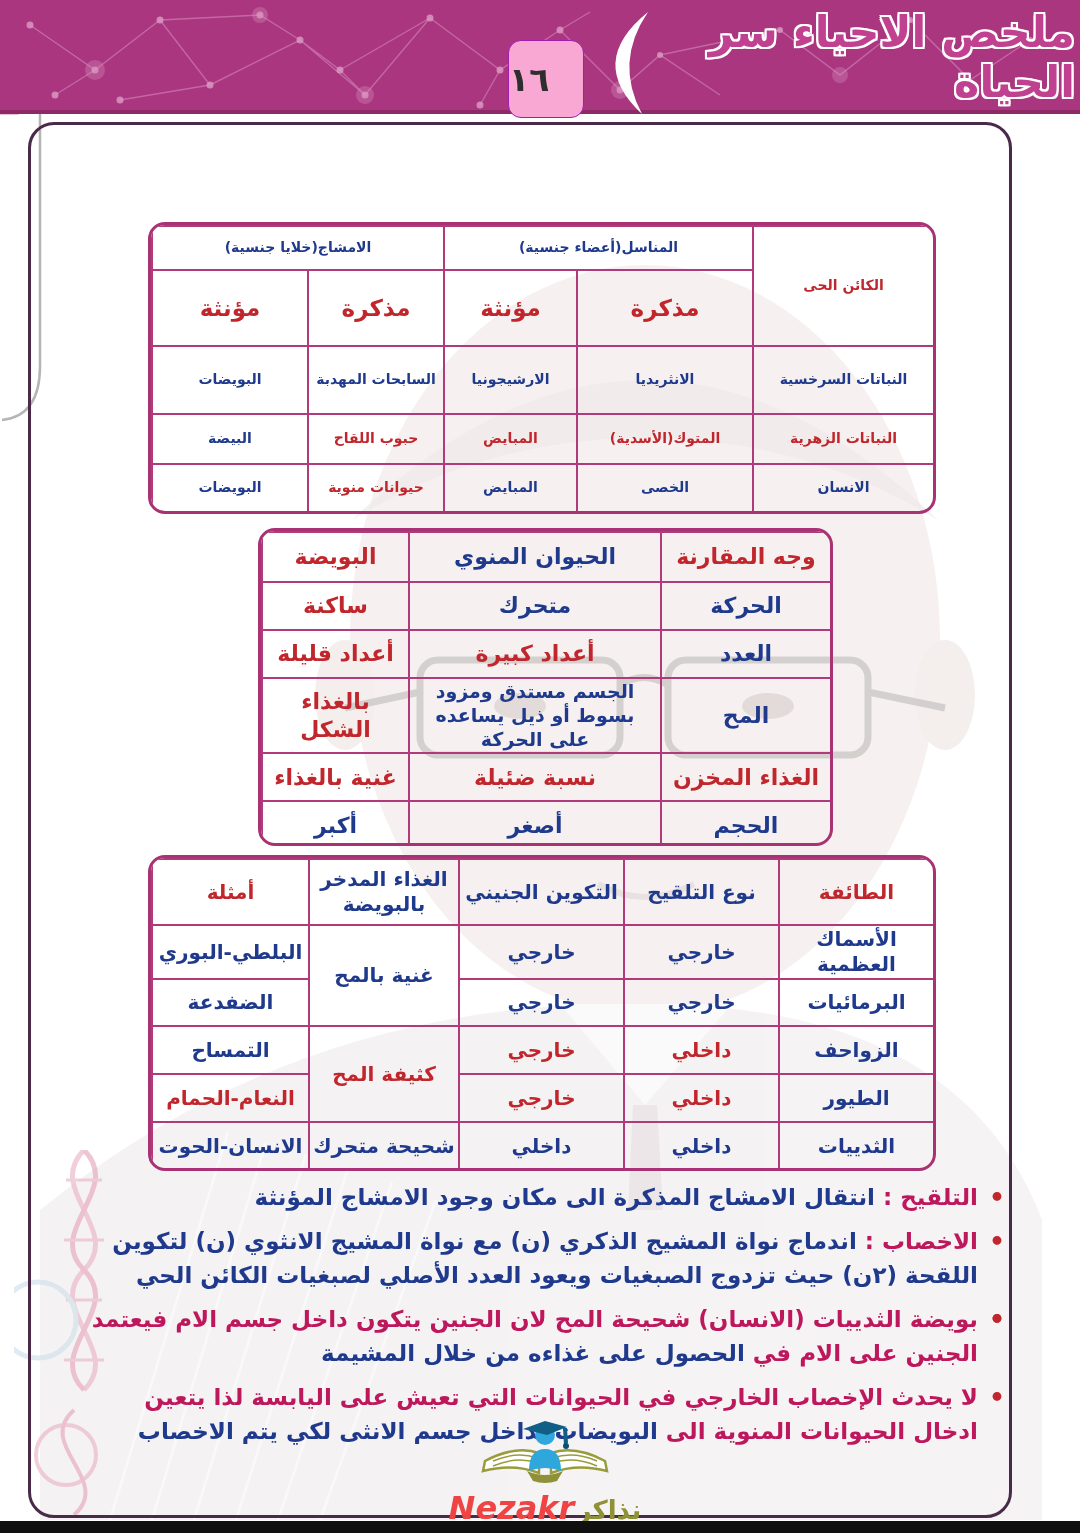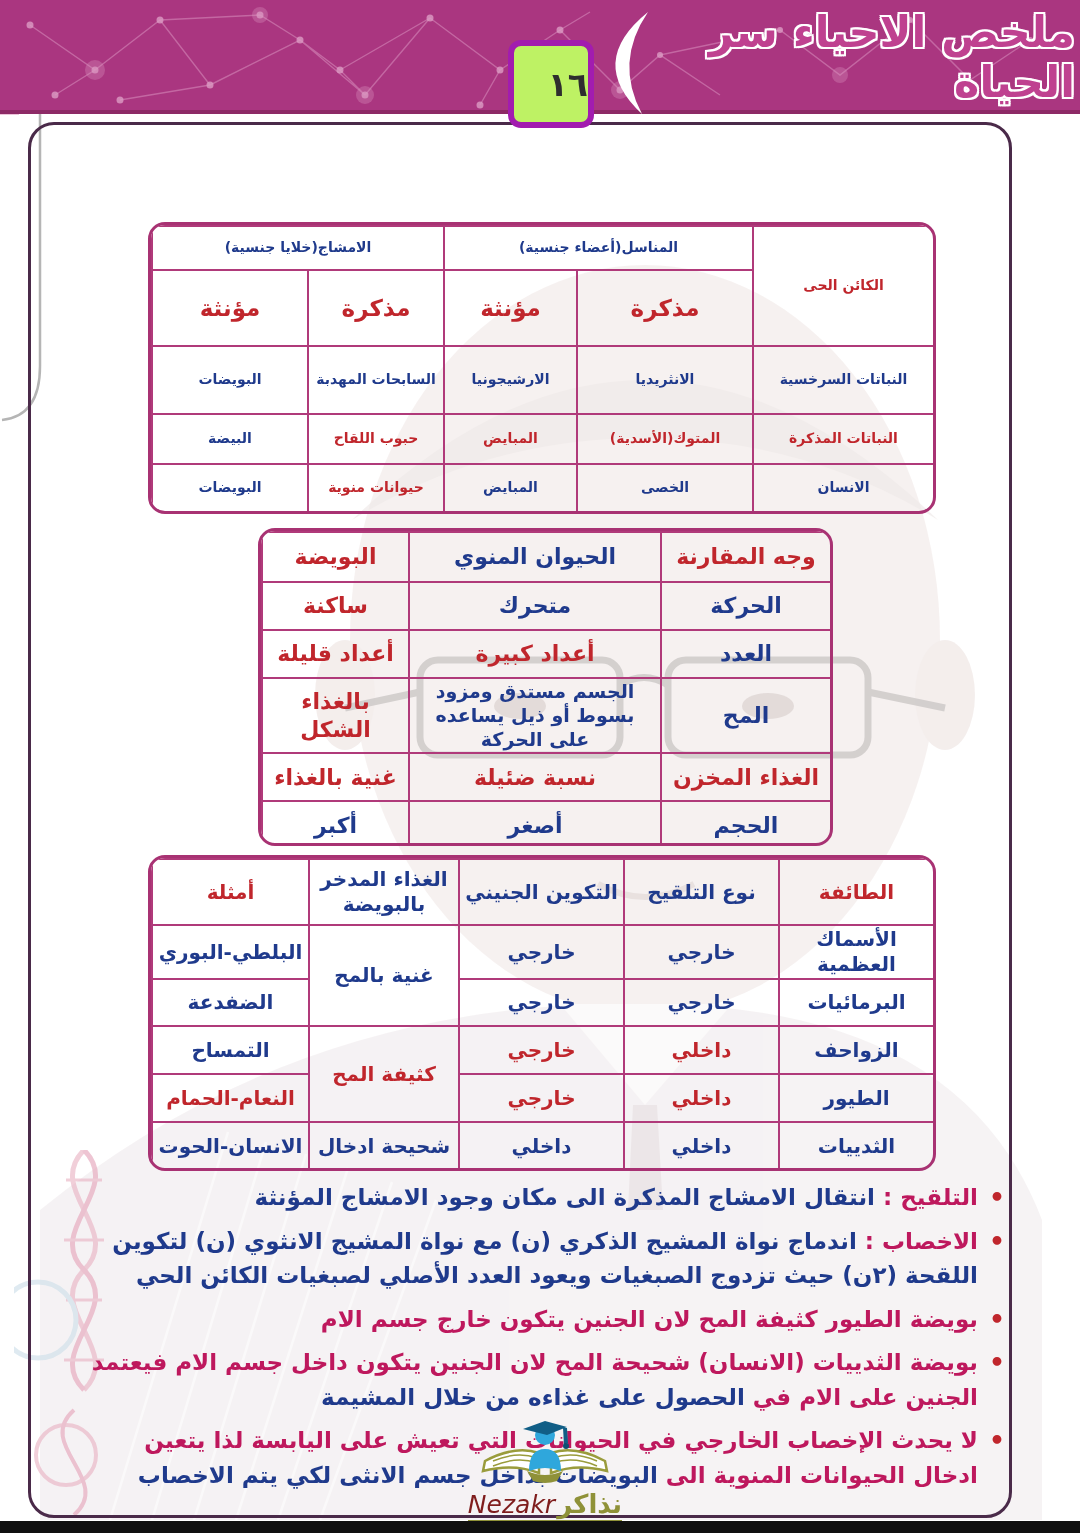--- a/index.html
+++ b/index.html
@@ -2,22 +2,22 @@
 <html><head>
 <meta charset="utf-8">
 <style>
   html,body{margin:0;padding:0;}
   body{font-family:"DejaVu Sans", sans-serif; background:#ffffff;}
   .page{position:relative; width:1080px; height:1533px; background:#ffffff; overflow:hidden;}
 
   
   .banner{position:absolute; left:0; top:0; width:1080px; height:114px; z-index:4;}
   .banner svg{position:absolute; left:0; top:0;}
-  .page-tab{position:absolute; left:508px; top:40px; width:74px; height:76px; background:#bef264;
-            border:6px solid #a21caf; border-radius:13px; display:flex; align-items:center; justify-content:flex-end;
+  .page-tab{position:absolute; left:508px; top:40px; width:74px; height:76px; background:#f9a8d4;
+            border:1px solid #a21caf; border-radius:13px; display:flex; align-items:center; justify-content:flex-start;
             z-index:5;}
   .page-tab span{font-size:33px; font-weight:bold; color:#2e2e2e;}
   .main-title{position:absolute; left:655px; top:0; width:420px; height:114px; display:flex;
               align-items:center; justify-content:center; direction:rtl;
               font-size:43px; font-weight:bold; letter-spacing:-1px; color:#bf4190; z-index:5;
               text-shadow:2px 0 0 #fff,-2px 0 0 #fff,0 2px 0 #fff,0 -2px 0 #fff,
                           2px 2px 0 #fff,-2px -2px 0 #fff,2px -2px 0 #fff,-2px 2px 0 #fff;}
 
   .pink-chip{position:absolute; left:0; top:100px; width:19px; height:15px; background:#ecc4da; z-index:3;}
   .gray-curve{position:absolute; left:0; top:108px; z-index:1;}
@@ -56,21 +56,21 @@
          font-weight:bold; font-size:23px; line-height:1.5;}
   .note{position:relative; padding-right:30px; margin-bottom:9px;}
   .note .dot{position:absolute; right:3px; top:-1px; color:#c0262c; font-size:25px;}
   .note-red{color:#be185d;}
   .note-blue{color:#1f3a8c;}
 
   
   .logo{position:absolute; left:435px; top:1413px; width:220px; text-align:center; z-index:2;}
   .logo-text{display:inline-flex; direction:ltr; align-items:baseline; gap:2px;
              border-bottom:2px solid #8f9138; padding-bottom:1px;}
-  .logo-en{font-size:25px; font-weight:normal; font-style:italic; color:#7f1d1d;}
+  .logo-en{font-size:32px; font-weight:bold; font-style:italic; color:#ef4444;}
   .logo-ar{font-size:26px; font-weight:bold; color:#8f9138; direction:rtl;}
 
   .bottom-bar{position:absolute; left:0; top:1521px; width:1080px; height:12px; background:#101010; z-index:4;}
 </style>
 </head>
 <body>
 
 <div class="page">
 
   <div class="banner">
@@ -181,21 +181,21 @@
         <td class="red sub">مؤنثة</td>
       </tr>
       <tr style="height:68px">
         <td class="blue">النباتات السرخسية</td>
         <td class="blue">الانثريديا</td>
         <td class="blue">الارشيجونيا</td>
         <td class="blue">السابحات المهدبة</td>
         <td class="blue">البويضات</td>
       </tr>
       <tr style="height:50px">
-        <td class="red">النباتات المذكرة</td>
+        <td class="red">النباتات الزهرية</td>
         <td class="red">المتوك(الأسدية)</td>
         <td class="red">المبايض</td>
         <td class="red">حبوب اللقاح</td>
         <td class="blue">البيضة</td>
       </tr>
       <tr style="height:48px">
         <td class="blue">الانسان</td>
         <td class="blue">الخصى</td>
         <td class="blue">المبايض</td>
         <td class="red">حيوانات منوية</td>
@@ -287,39 +287,39 @@
       <tr style="height:48px">
         <td class="blue">الطيور</td>
         <td class="red">داخلي</td>
         <td class="red">خارجي</td>
         <td class="red">النعام-الحمام</td>
       </tr>
       <tr style="height:48px">
         <td class="blue">الثدييات</td>
         <td class="blue">داخلي</td>
         <td class="blue">داخلي</td>
-        <td class="blue">شحيحة ادخال</td>
+        <td class="blue">شحيحة متحرك</td>
         <td class="blue">الانسان-الحوت</td>
       </tr>
     </tbody>
       </table>
   </div>
 
   <div class="notes">
     <div class="note">
       <span class="dot">•</span>
       <span class="note-red">التلقيح : </span><span class="note-blue">انتقال الامشاج المذكرة الى مكان وجود الامشاج المؤنثة</span>
     </div>
     <div class="note">
       <span class="dot">•</span>
       <span class="note-red">الاخصاب : </span><span class="note-blue">اندماج نواة المشيج الذكري (ن) مع نواة المشيج الانثوي (ن) لتكوين اللقحة (٢ن) حيث تزدوج الصبغيات ويعود العدد الأصلي لصبغيات الكائن الحي</span>
     </div>
     <div class="note">
       <span class="dot">•</span>
-      <span class="note-red">بويضة الطيور كثيفة المح لان الجنين يتكون خارج جسم الام</span><span class="note-blue"></span>
+      <span class="note-blue"></span>
     </div>
     <div class="note">
       <span class="dot">•</span>
       <span class="note-red">بويضة الثدييات (الانسان) شحيحة المح لان الجنين يتكون داخل جسم الام فيعتمد الجنين على الام في </span><span class="note-blue">الحصول على غذاءه من خلال المشيمة</span>
     </div>
     <div class="note">
       <span class="dot">•</span>
       <span class="note-red">لا يحدث الإخصاب الخارجي في الحيوانات التي تعيش على اليابسة لذا يتعين ادخال الحيوانات المنوية الى </span><span class="note-blue">البويضات بداخل جسم الانثى لكي يتم الاخصاب</span>
     </div>
   </div>

